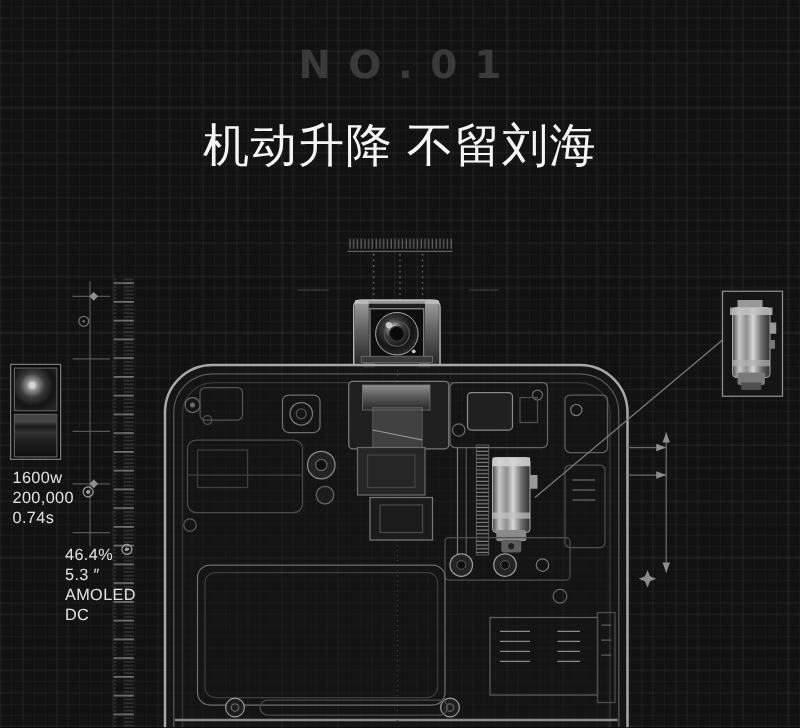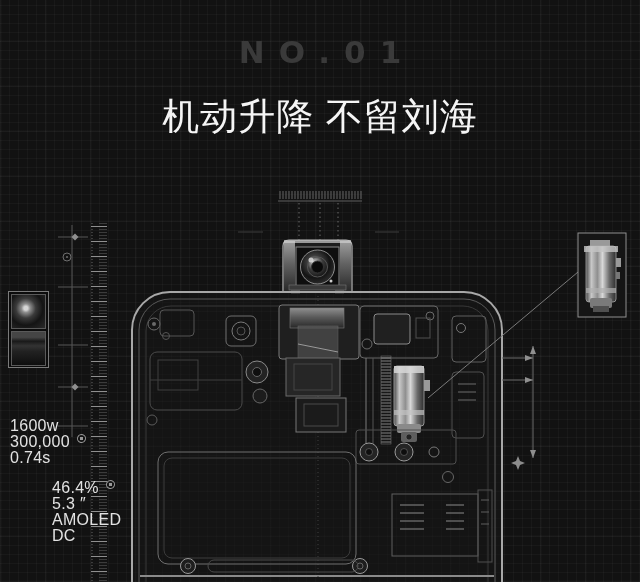--- a/index.html
+++ b/index.html
@@ -29,21 +29,21 @@
     box-sizing:border-box;border:1px solid #7a7a7a;background:#0c0c0c;padding:2px;
   }
   .inset-panel{box-sizing:border-box;width:100%;height:35px;border:1px solid #5a5a5a;}
   .lens-photo{
     margin-bottom:2px;
     background:radial-gradient(circle at 42% 40%, #d6d6d6 0 7%, #8d8d8d 16%, #3a3a3a 36%, #141414 62%, #2a2a2a 100%);
   }
   .mech-photo{
     background:linear-gradient(180deg,#454545 0 16%, #191919 28%, #333 42%, #222 58%, #0e0e0e 100%);
   }
-  .spec{position:absolute;color:#e2e2e2;font-size:16px;line-height:16px;font-weight:500;letter-spacing:.3px;margin-top:44px;}
+  .spec{position:absolute;color:#e2e2e2;font-size:13px;line-height:16px;font-weight:500;letter-spacing:.3px;}
   .spec-camera{left:10px;top:374px;}
   .spec-display{left:52px;top:436px;}
   .spec-line{white-space:nowrap;}
   .mini-icon{
     display:inline-block;width:7px;height:7px;border:1px solid #9a9a9a;border-radius:50%;
     margin-left:7px;position:relative;top:-4px;
     background:radial-gradient(circle,#9a9a9a 0 1.5px, transparent 1.6px);
     transform:rotate(20deg);
   }
 </style>
@@ -259,21 +259,21 @@
   <div class="inset-left">
     <div class="inset-panel lens-photo"></div>
     <div class="inset-panel mech-photo"></div>
   </div>
 
   <div class="badge">NO.01</div>
   <div class="headline">机动升降 不留刘海</div>
 
   <div class="spec spec-camera">
     <div class="spec-line"><span>1600w</span></div>
-    <div class="spec-line"><span>300,000</span><span class="mini-icon"></span></div>
+    <div class="spec-line"><span>200,000</span><span class="mini-icon"></span></div>
     <div class="spec-line"><span>0.74s</span></div>
   </div>
 
   <div class="spec spec-display">
     <div class="spec-line"><span>46.4%</span><span class="mini-icon"></span></div>
     <div class="spec-line"><span>5.3 ″</span></div>
     <div class="spec-line"><span>AMOLED</span></div>
     <div class="spec-line"><span>DC</span></div>
   </div>
 

